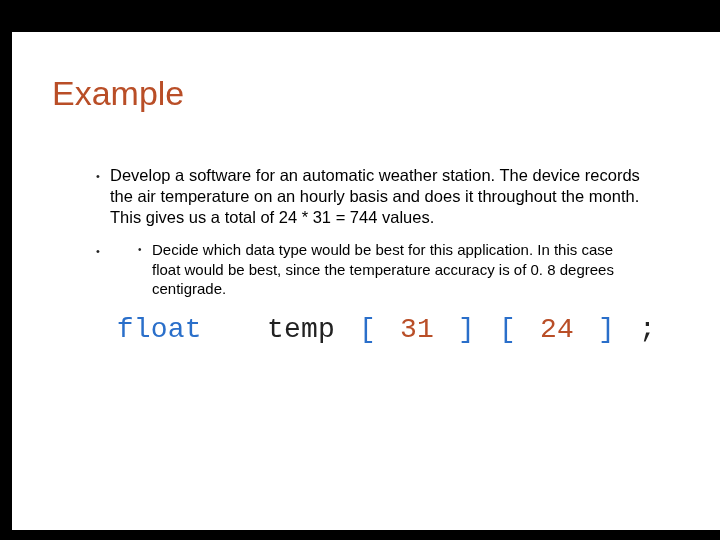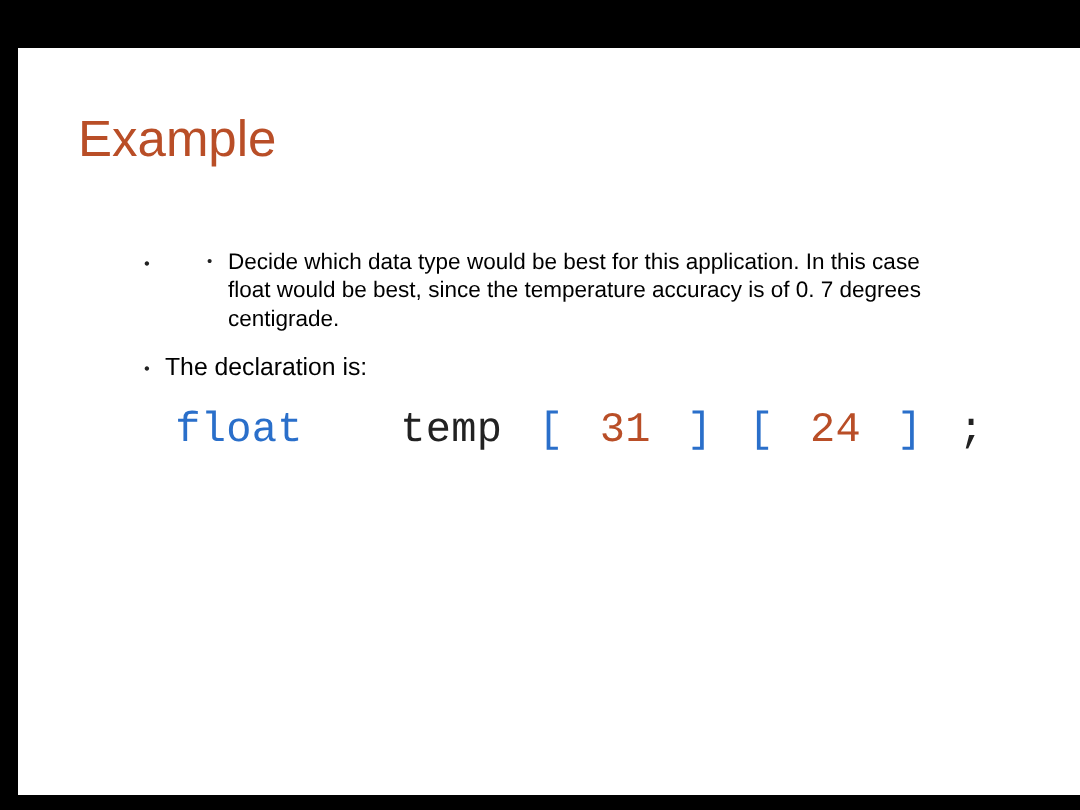--- a/index.html
+++ b/index.html
@@ -48,25 +48,25 @@
   .semi { color: #222; }
 </style>
 </head>
 <body>
 
 <div class="slide">
   <h1 class="title">Example</h1>
 
   <div class="body">
     <ul class="lvl1">
+      <li>Develop a software for an automatic weather station. The device records the air temperature on an hourly basis and does it throughout the month. This gives us a total of 24 * 31 = 744 values.</li>
       <li>
         <ul class="lvl2">
-          <li>Decide which data type would be best for this application.  In this case float would be best, since the temperature accuracy is of 0. 7 degrees centigrade.</li>
+          <li>Decide which data type would be best for this application.  In this case float would be best, since the temperature accuracy is of 0. 8 degrees centigrade.</li>
         </ul>
       </li>
-      <li>The declaration is:</li>
     </ul>
 
     <div class="code-decl">
       <span class="kw">float</span><span> </span><span class="ident">temp</span><span class="br">[</span><span class="num">31</span><span class="br">]</span><span class="br">[</span><span class="num">24</span><span class="br">]</span><span class="semi">;</span>
     </div>
   </div>
 </div>
 
 </body></html>

